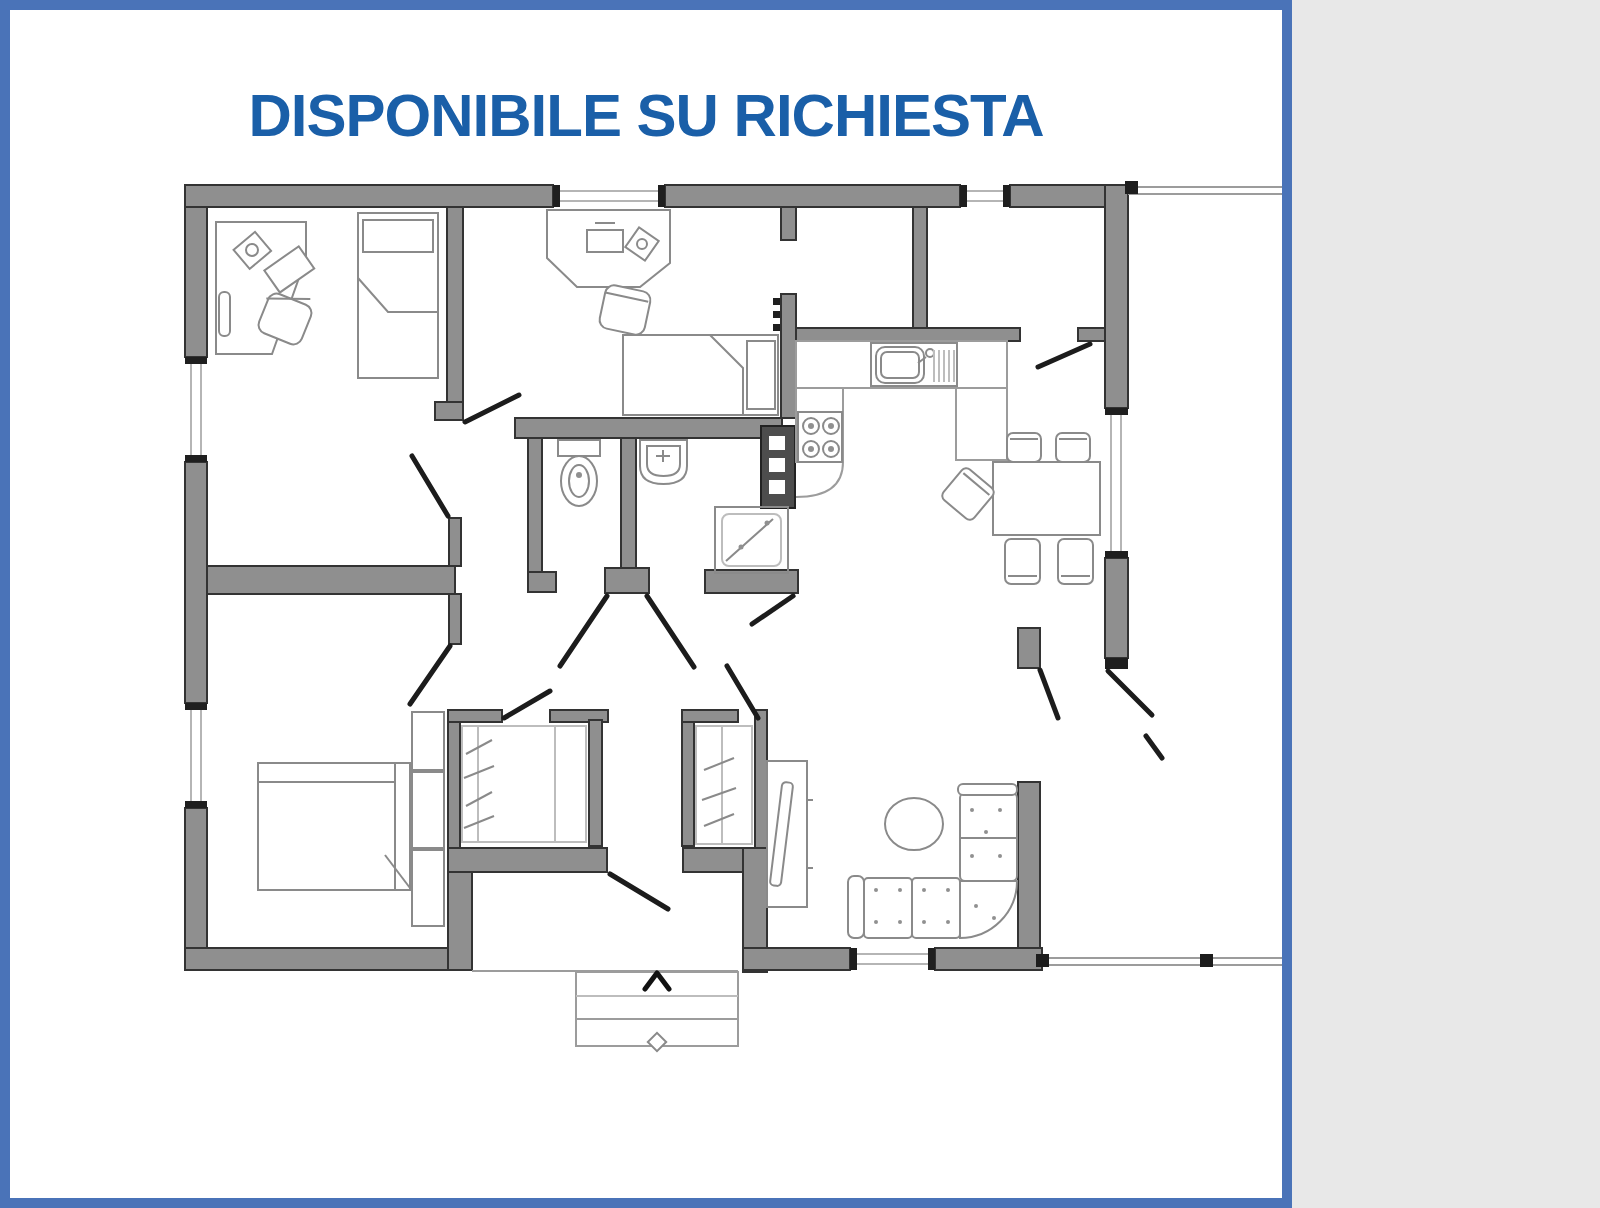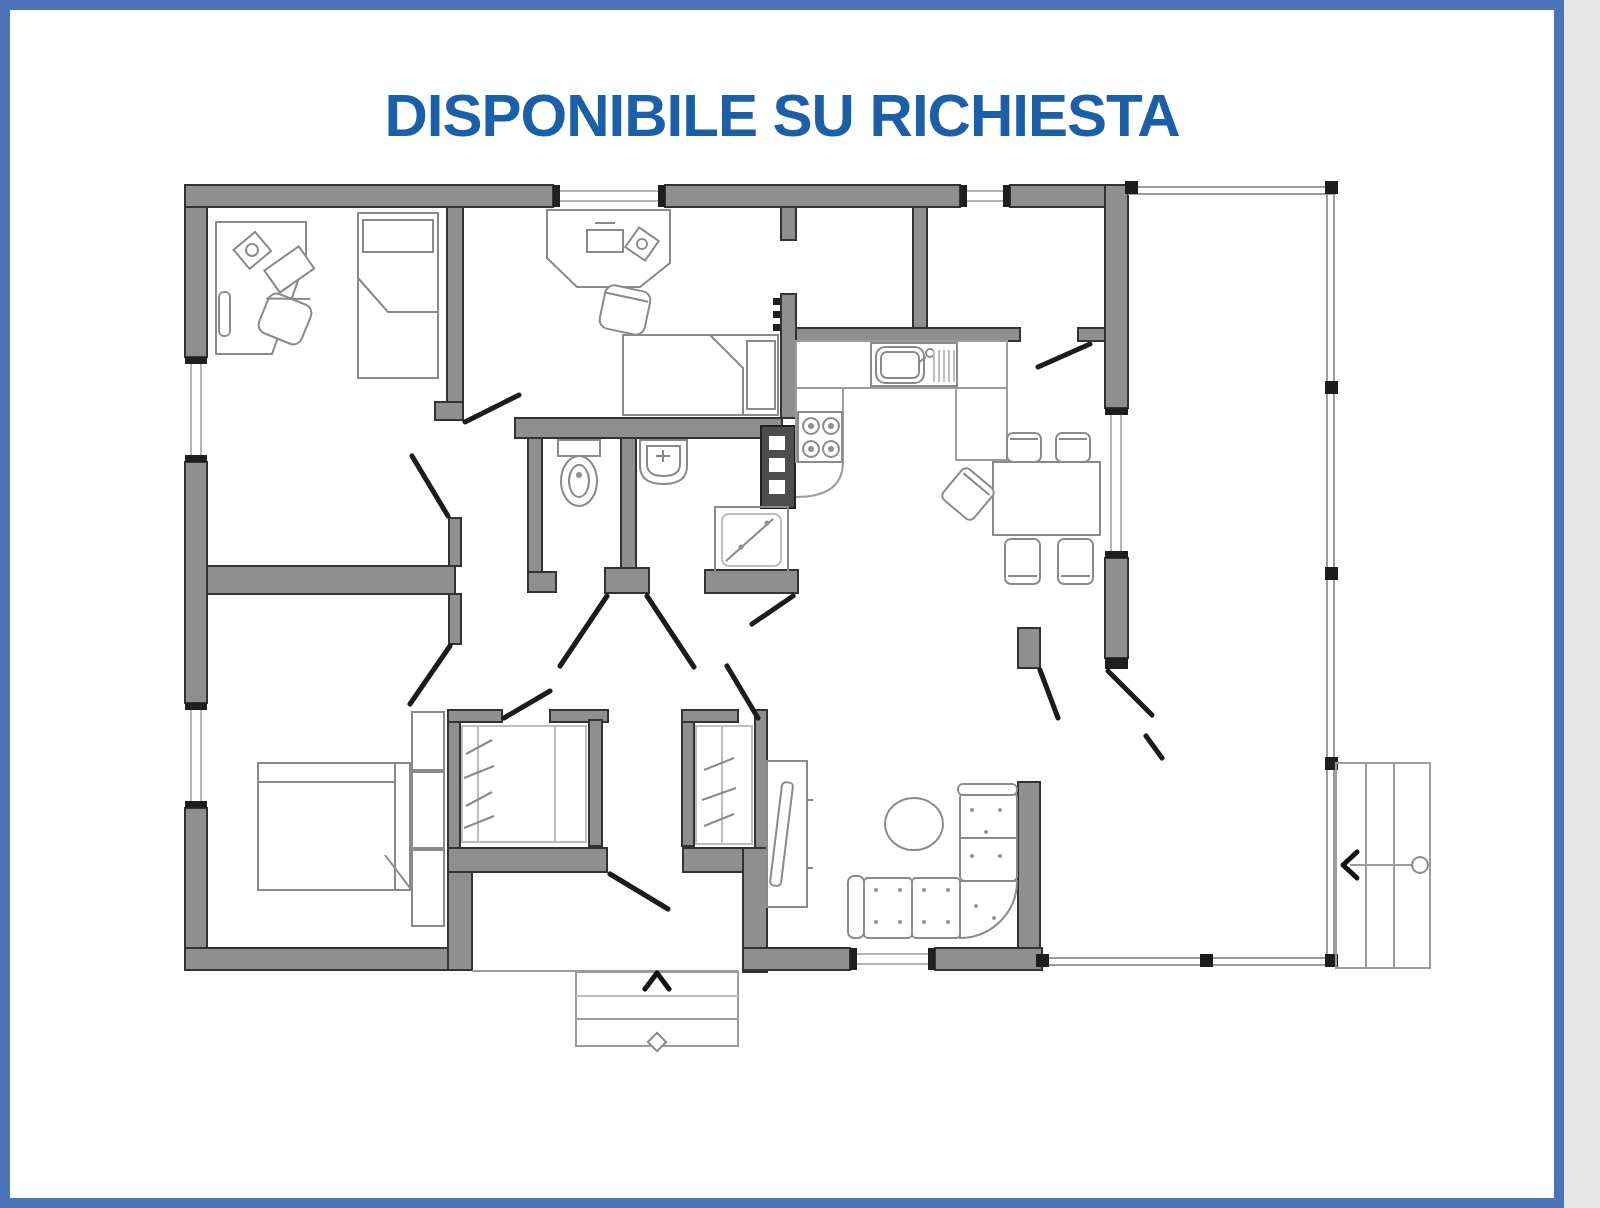--- a/index.html
+++ b/index.html
@@ -1,17 +1,17 @@
 <!DOCTYPE html>
 <html style="--c-border: #4a73b8; --c-title: #1a5fa8; --c-background: #ffffff; --c-wall-fill: #8f8f8f; --c-wall-stroke: #333333; --c-door-line: #1c1c1c; --c-furniture-line: #8a8a8a; --c-light-line: #b5b5b5; --c-boiler-fill: #4d4d4d;"><head>
 <meta charset="utf-8">
 <style>
   html,body{margin:0;padding:0;background:#e8e8e8;}
   .frame{
-    position:relative;width:1564px;height:1208px;box-sizing:border-box;
+    position:relative;width:1292px;height:1208px;box-sizing:border-box;
     border:10px solid var(--c-border,#4a73b8);background:var(--c-background,#fff);
     overflow:hidden;font-family:"Liberation Sans",sans-serif;
   }
   .title{
     position:absolute;top:76px;left:0;right:0;text-align:center;
     font-weight:bold;font-size:60px;line-height:1;letter-spacing:-1px;
     color:var(--c-title,#1a5fa8);
   }
   svg{position:absolute;top:0;left:0;}
   .wall{fill:var(--c-wall-fill,#8f8f8f);stroke:var(--c-wall-stroke,#333);stroke-width:2;}

